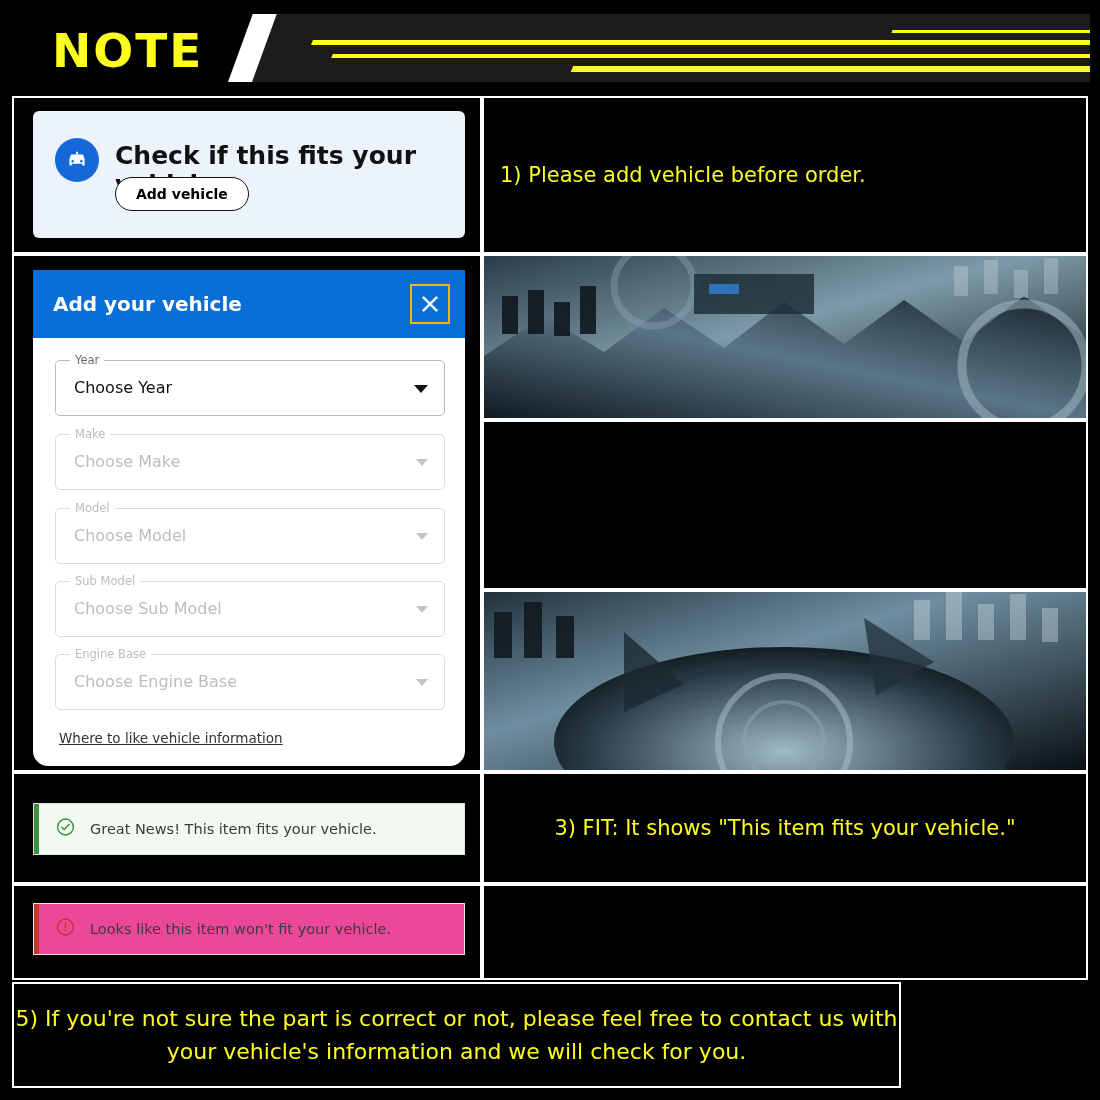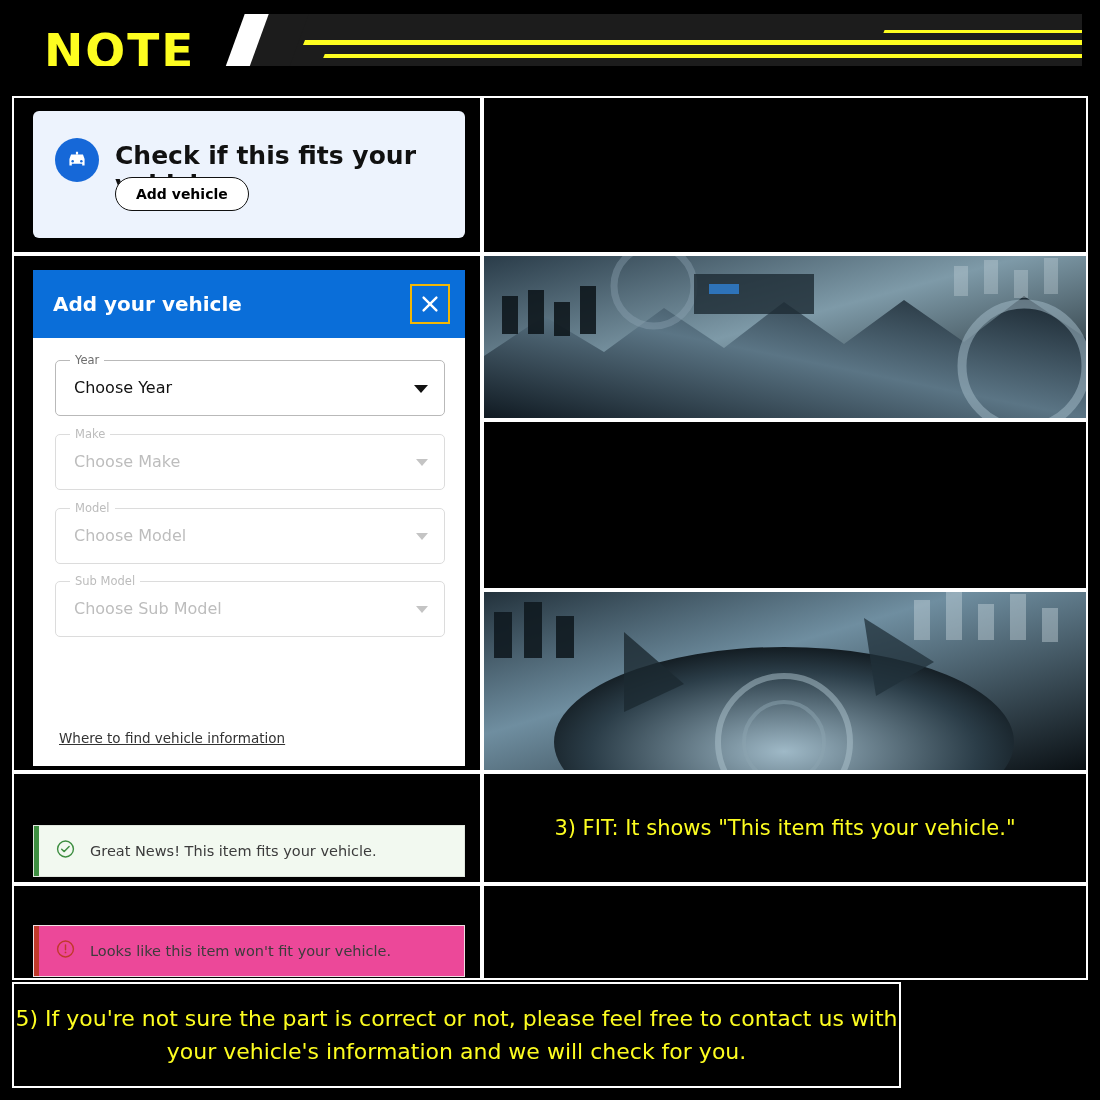--- a/index.html
+++ b/index.html
@@ -11,22 +11,22 @@
   #page {
     position: relative;
     width: 1100px; height: 1100px;
     background: #000;
     overflow: hidden;
   }
 
   
   .header {
     position: absolute;
-    left: 4px; top: 14px;
-    width: 1078px; height: 52px;
+    left: 12px; top: 14px;
+    width: 1078px; height: 68px;
     background: #1c1c1c;
     overflow: hidden;
   }
   .header-black {
     position: absolute;
     left: 0; top: 0;
     width: 240px; height: 68px;
     background: #000;
   }
   .header-slash {
@@ -103,20 +103,21 @@
     font-family: "DejaVu Sans", sans-serif;
     cursor: pointer;
   }
 
   
   .modal {
     position: absolute;
     left: 33px; top: 270px;
     width: 432px; height: 496px;
     background: #fff;
+    border-radius: 15px;
   }
   .modal-head {
     position: absolute;
     left: 0; top: 0; width: 432px; height: 68px;
     background: #0a6ed9;
   }
   .modal-title {
     position: absolute;
     left: 20px; top: 22px;
     color: #fff; font-size: 20px; font-weight: bold;
@@ -179,21 +180,21 @@
     cursor: pointer;
   }
 
   
   .alert {
     position: absolute;
     left: 33px;
     width: 432px; height: 52px;
     background: #f4faf2;
     border: 1px solid #dfe6dd;
-    display: flex; align-items: center; margin-top: 22px;
+    display: flex; align-items: center;
   }
   .alert .bar {
     position: absolute; left: 0; top: 0; bottom: 0; width: 5px;
   }
   .alert .txt {
     margin-left: 56px;
     font-size: 14.5px;
     color: #3c3c3c;
     font-family: "DejaVu Sans", sans-serif;
   }
@@ -257,20 +258,21 @@
         <circle cx="8" cy="13.2" r="1.15" fill="#1668d8"></circle>
         <circle cx="16" cy="13.2" r="1.15" fill="#1668d8"></circle>
         <rect x="11" y="4.4" width="2" height="2.6" fill="#fff"></rect>
       </svg>
     </div>
     <div class="fit-title">Check if this fits your vehicle</div>
     <button class="add-vehicle-btn">Add vehicle</button>
   </div>
 
   <div class="cell white-border" style="left:482px;top:96px;width:606px;height:158px;"></div>
+  <div class="note-text" style="left:500px;top:160px;width:570px;text-align:left;font-size:21px;">1) Please add vehicle before order.</div>
 
   <div class="cell white-border" style="left:12px;top:254px;width:470px;height:518px;"></div>
 
   <div class="modal">
     <div class="modal-head">
       <div class="modal-title">Add your vehicle</div>
       <div class="modal-close">
         <svg width="22" height="22" viewBox="0 0 24 24">
           <path d="M5 5 L19 19 M19 5 L5 19" stroke="#ffffff" stroke-width="2.6" stroke-linecap="round"></path>
         </svg>
@@ -294,22 +296,27 @@
       <span class="field-value">Choose Make</span>
       <span class="caret dim"></span>
     </div>
 
     <div class="field disabled" style="top:311px;">
       <span class="field-label">Sub Model</span>
       <span class="field-value">Choose Sub Model</span>
       <span class="caret dim"></span>
     </div>
 
-
-    <div class="find-link">Where to find vehicle information</div>
+    <div class="field disabled" style="top:384px;">
+      <span class="field-label">Engine Base</span>
+      <span class="field-value">Choose Engine Base</span>
+      <span class="caret dim"></span>
+    </div>
+
+    <div class="find-link">Where to like vehicle information</div>
   </div>
 
   <div class="cell white-border gear-img" style="left:482px;top:254px;width:606px;height:166px;">
     <svg width="602" height="162" viewBox="0 0 602 162">
       <defs>
         <linearGradient id="g1" x1="0" y1="0" x2="1" y2="1">
           <stop offset="0%" stop-color="#2a3c49"></stop>
           <stop offset="45%" stop-color="#7e9aa8"></stop>
           <stop offset="100%" stop-color="#0d1417"></stop>
         </linearGradient>

